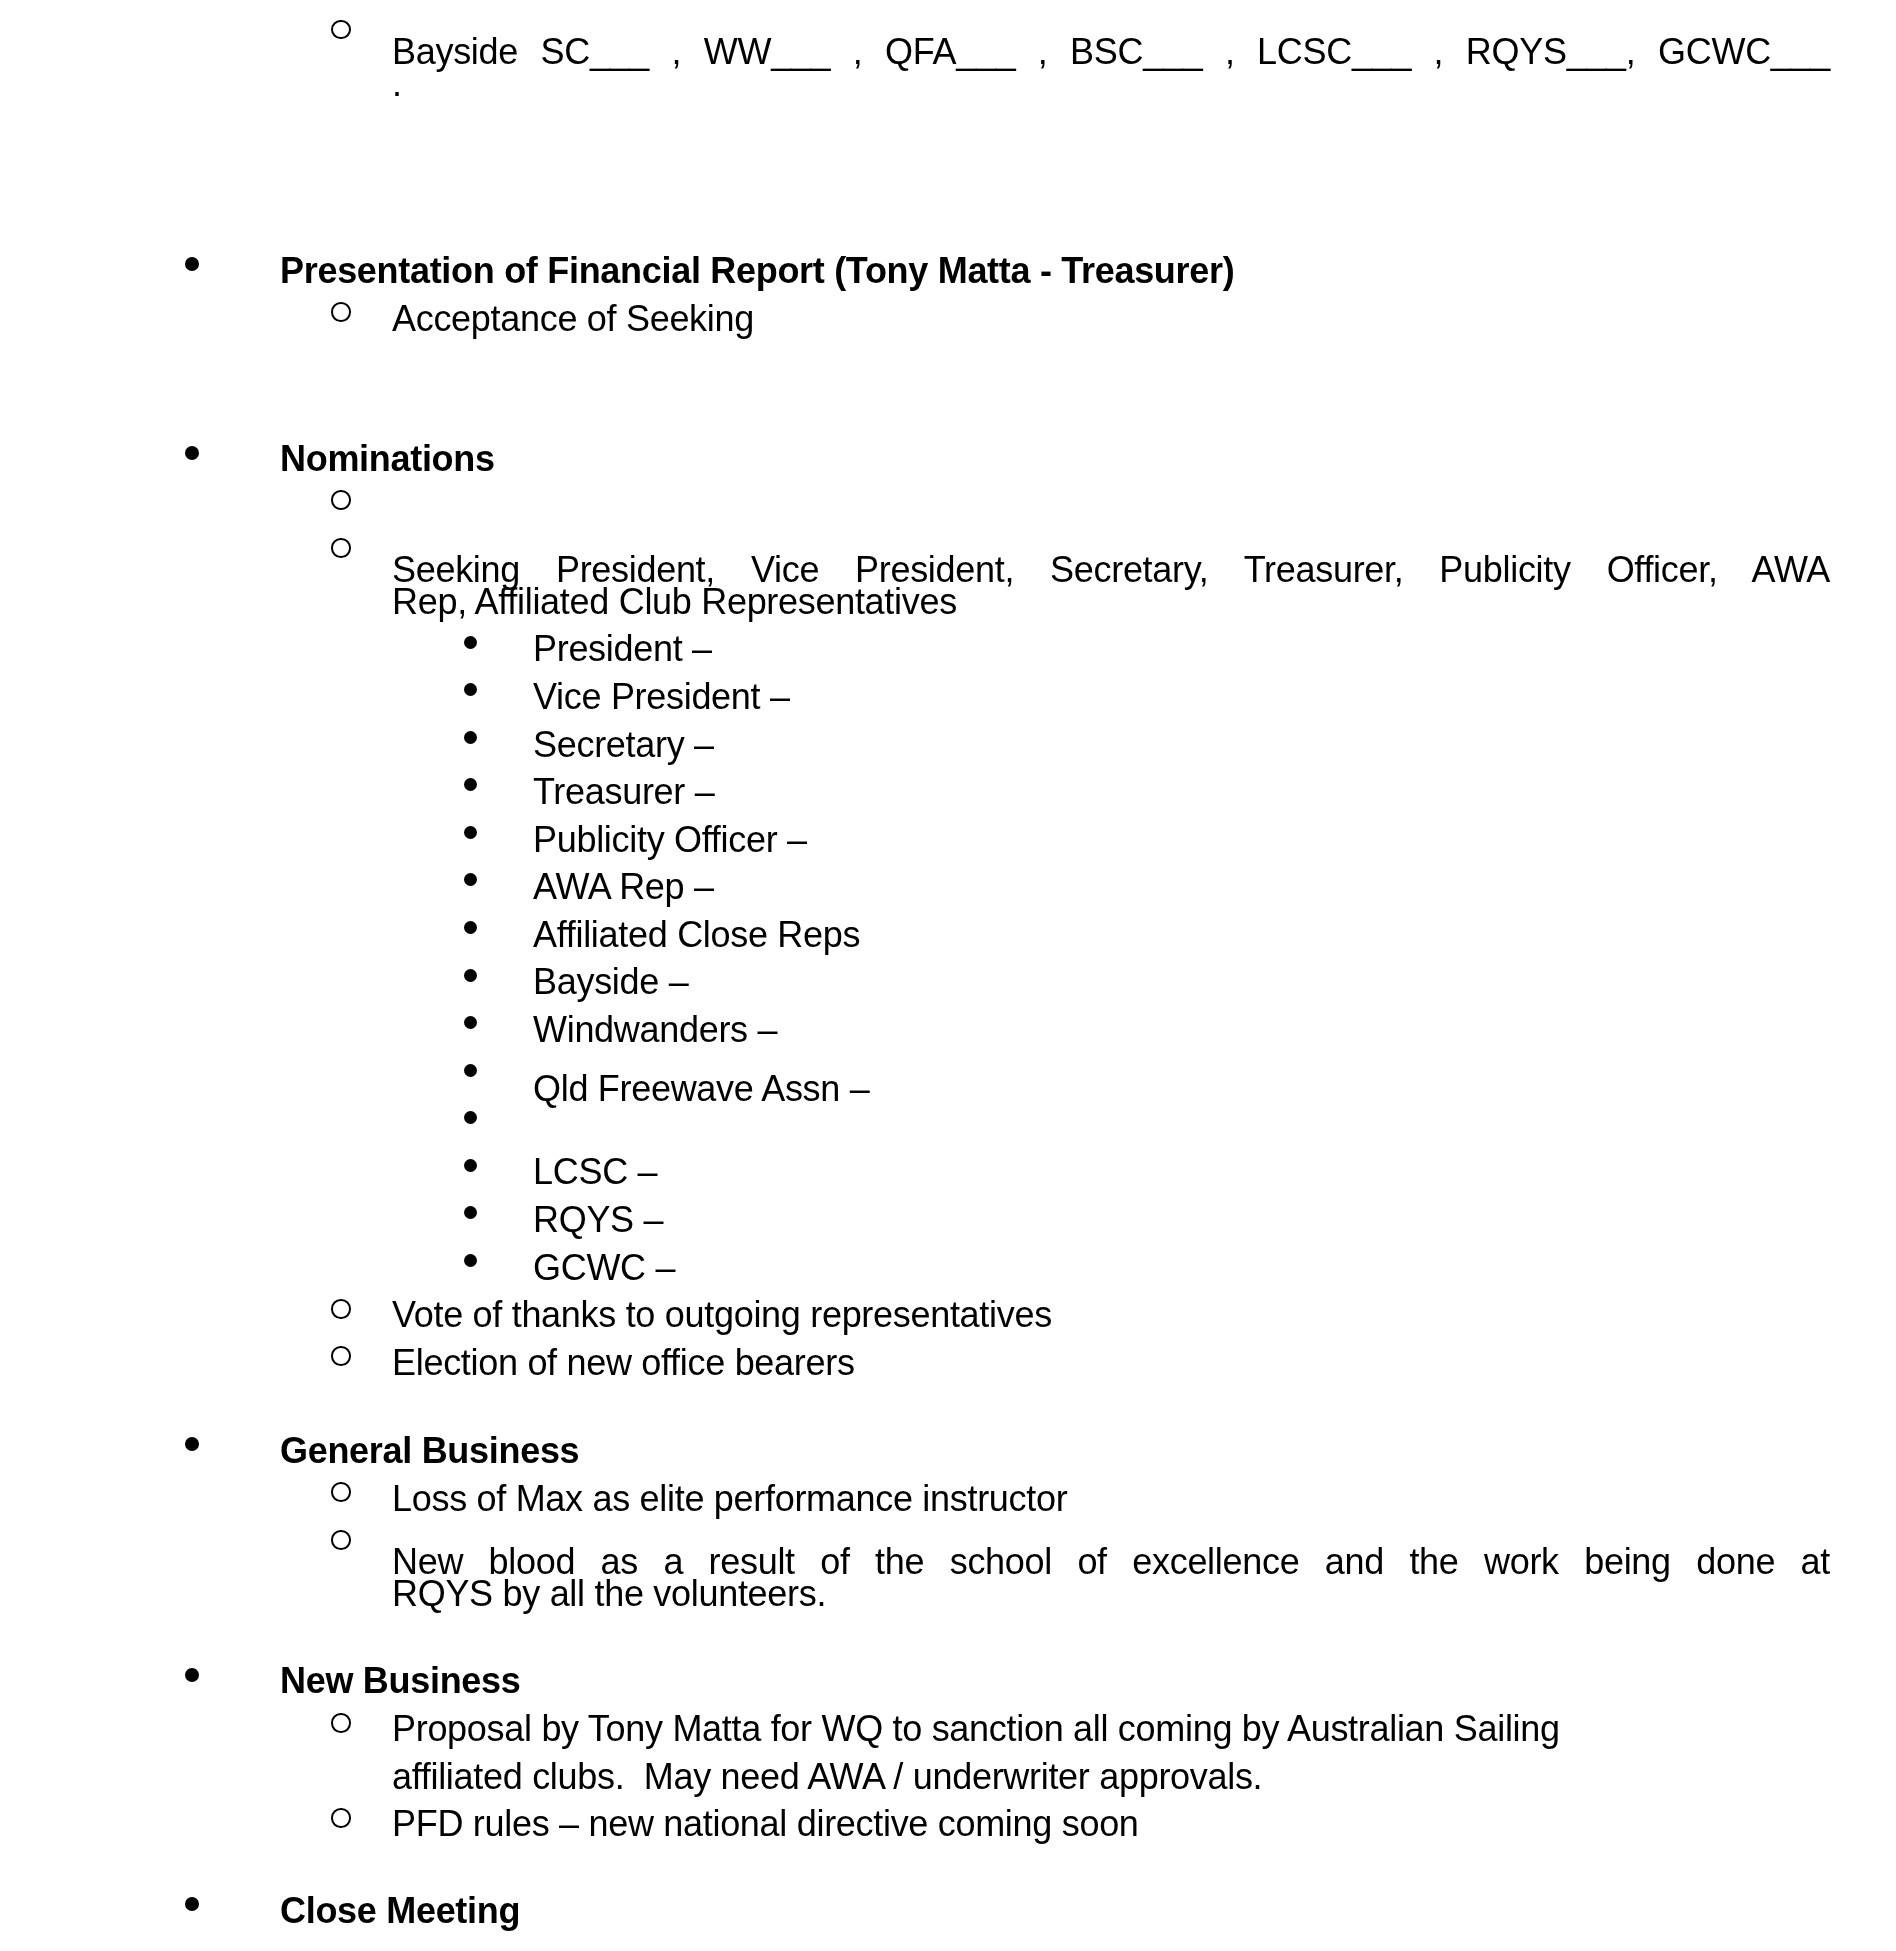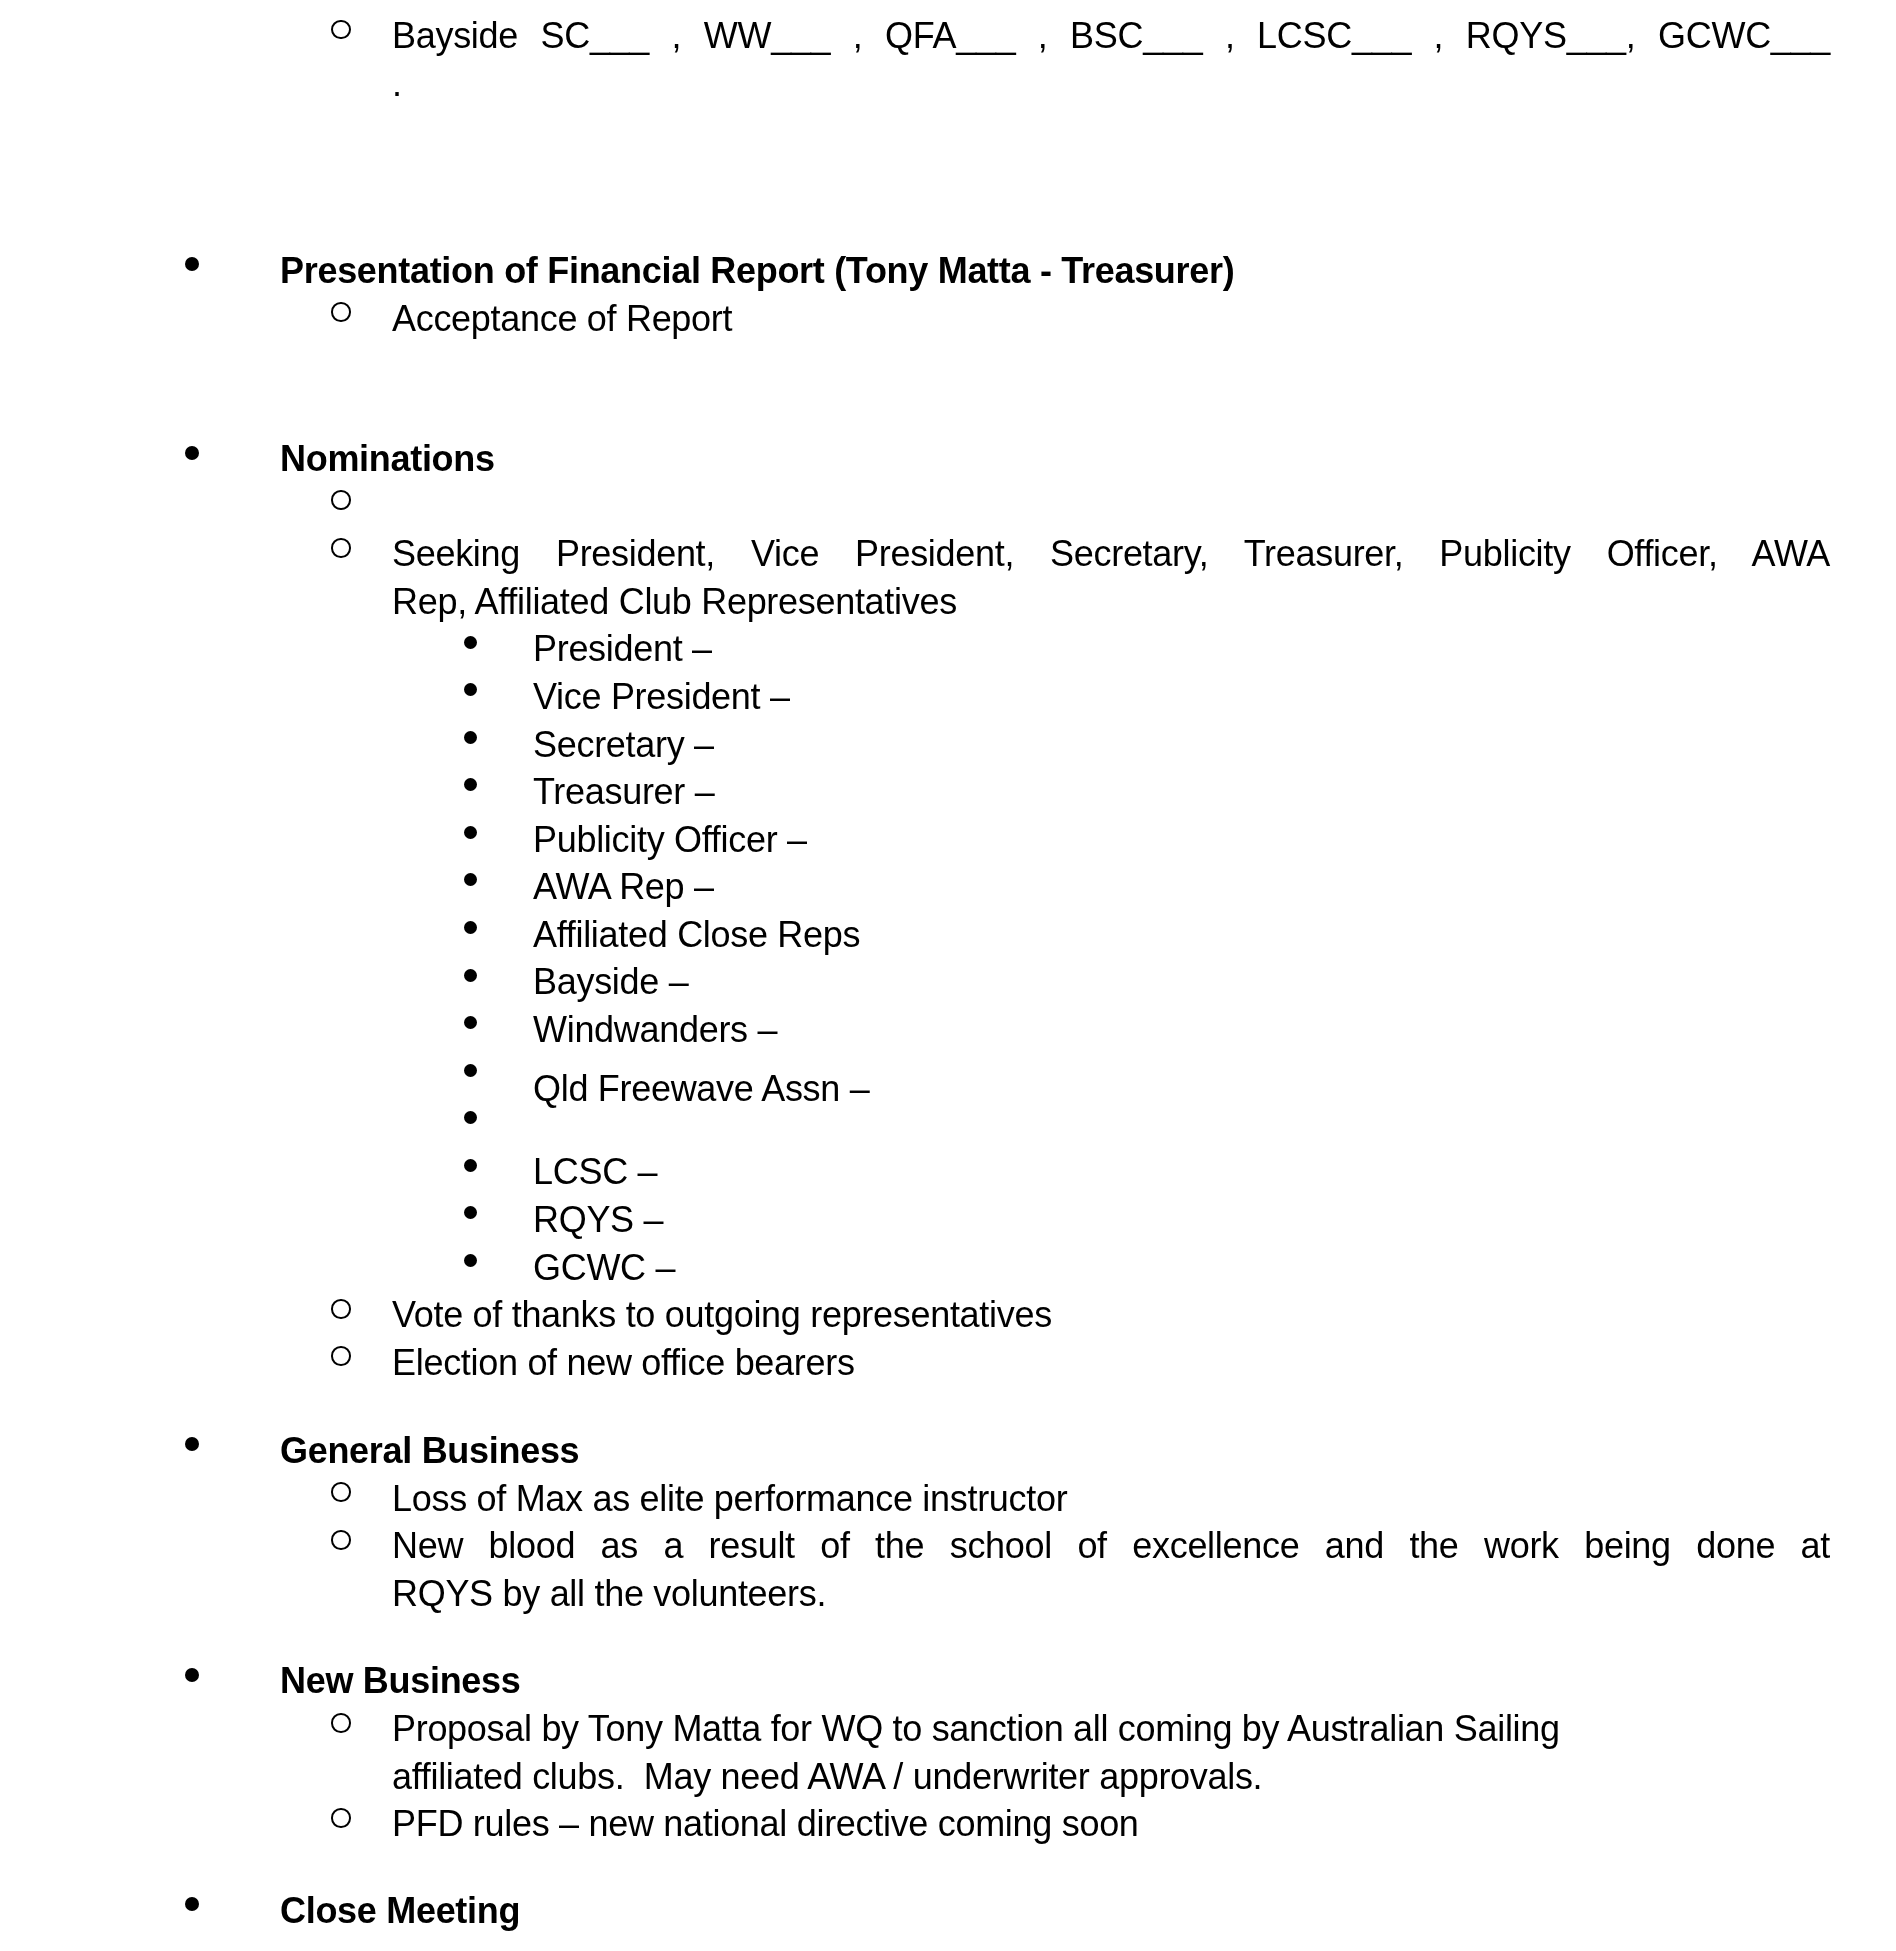--- a/index.html
+++ b/index.html
@@ -18,20 +18,21 @@
     letter-spacing:-0.3px;
     white-space:pre;
     color:#000;
   }
   .bold { font-weight:bold; }
   .just {
     white-space:normal;
     width:1438px;
     text-align:justify;
     text-align-last:justify;
+    margin-top:16px;
   }
   
   .b1 {
     position:absolute; left:185px;
     width:14px; height:14px;
     background:#000; border-radius:50%;
   }
   
   .b2 {
     position:absolute; left:331px;
@@ -55,21 +56,21 @@
 
 <div id="page">
 
   <span class="b2" style="top:19.6px"></span>
   <div class="txt l2t just" style="top:13px">Bayside SC___ , WW___ , QFA___ , BSC___ , LCSC___ , RQYS___, GCWC___</div>
   <div class="txt l2t" style="top:61px">.</div>
 
   <span class="b1" style="top:257px"></span>
   <div class="txt l1t bold" style="top:248px">Presentation of Financial Report (Tony Matta - Treasurer)</div>
   <span class="b2" style="top:302px"></span>
-  <div class="txt l2t" style="top:296px">Acceptance of Report</div>
+  <div class="txt l2t" style="top:296px">Acceptance of Seeking</div>
 
   <span class="b1" style="top:446px"></span>
   <div class="txt l1t bold" style="top:436px">Nominations</div>
 
   <span class="b2" style="top:490px"></span>
 
   <span class="b2" style="top:538px"></span>
   <div class="txt l2t" style="top:579px">Rep, Affiliated Club Representatives</div>
   <div class="txt l2t just" style="top:531px">Seeking President, Vice President, Secretary, Treasurer, Publicity Officer, AWA</div>
 

